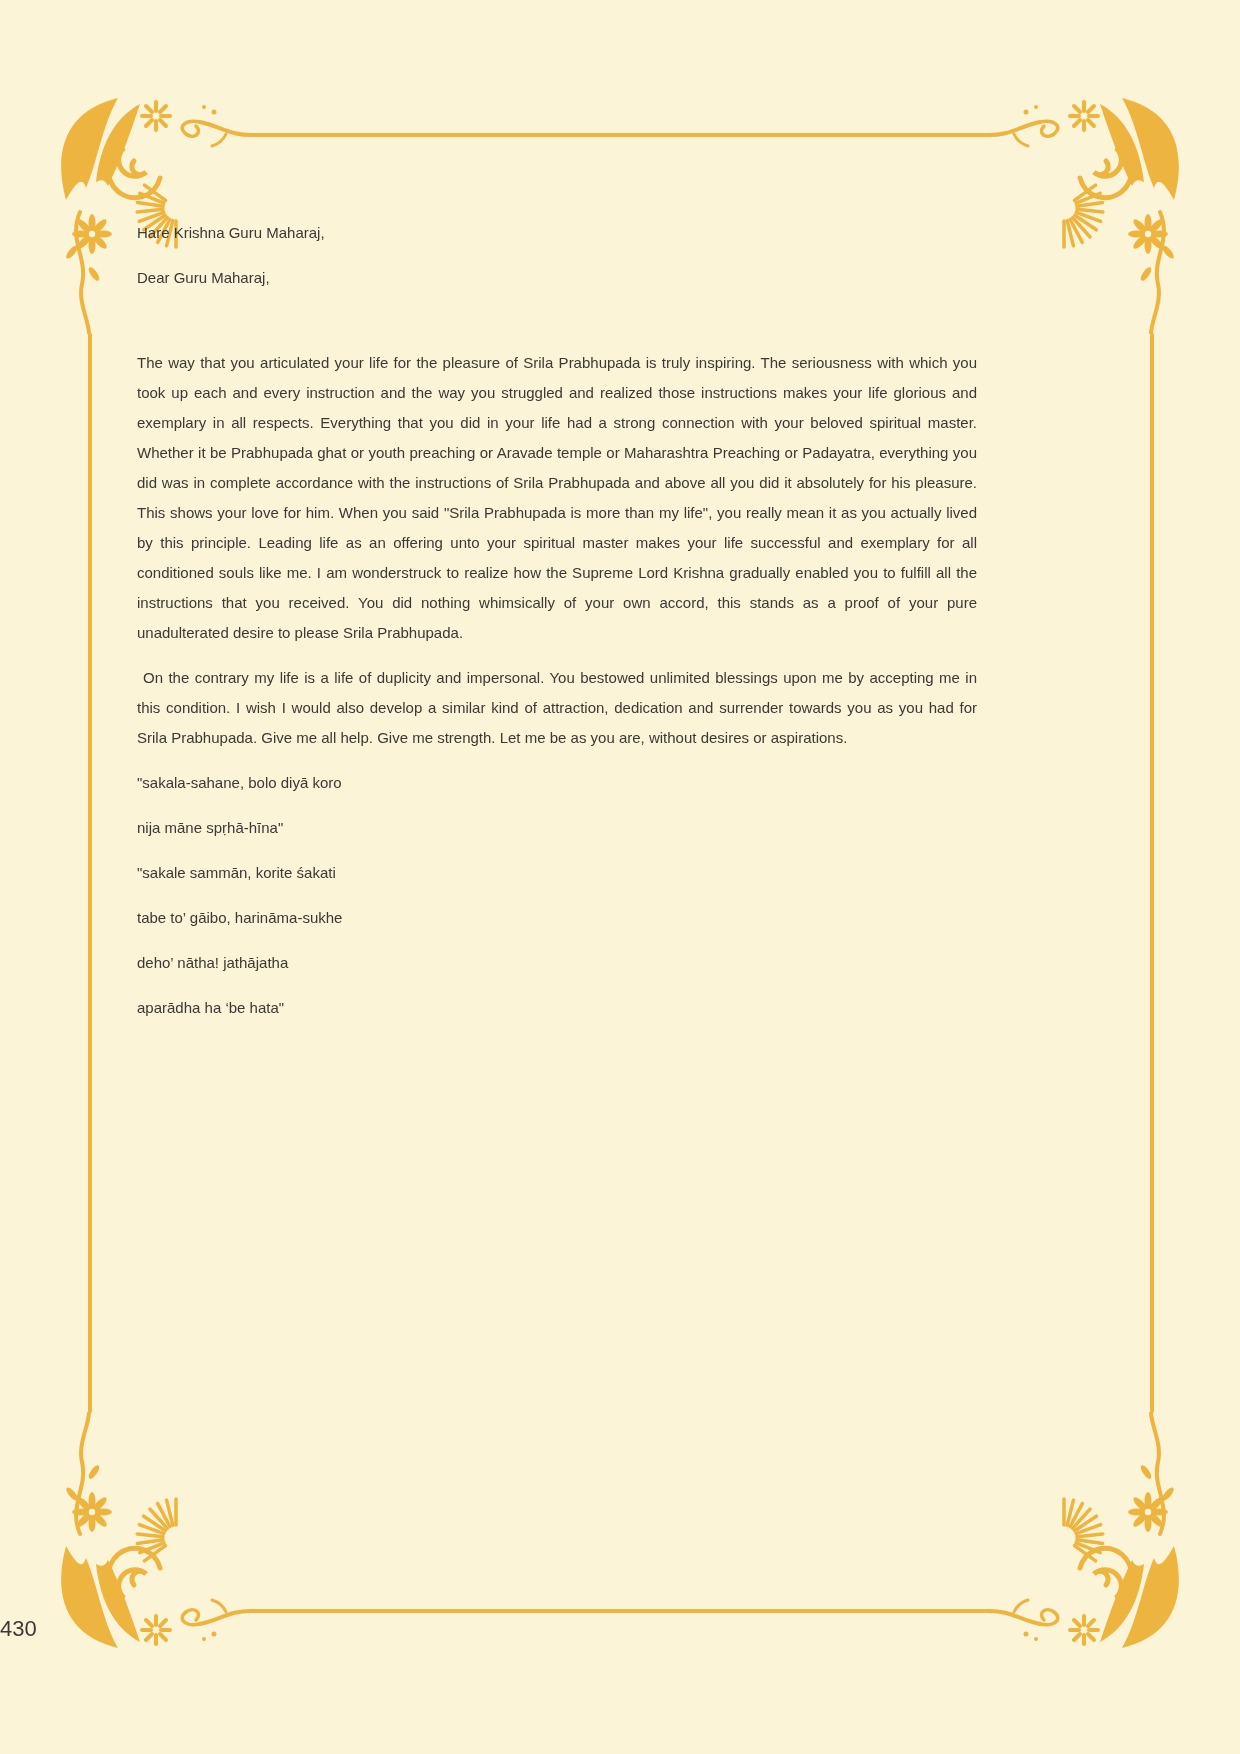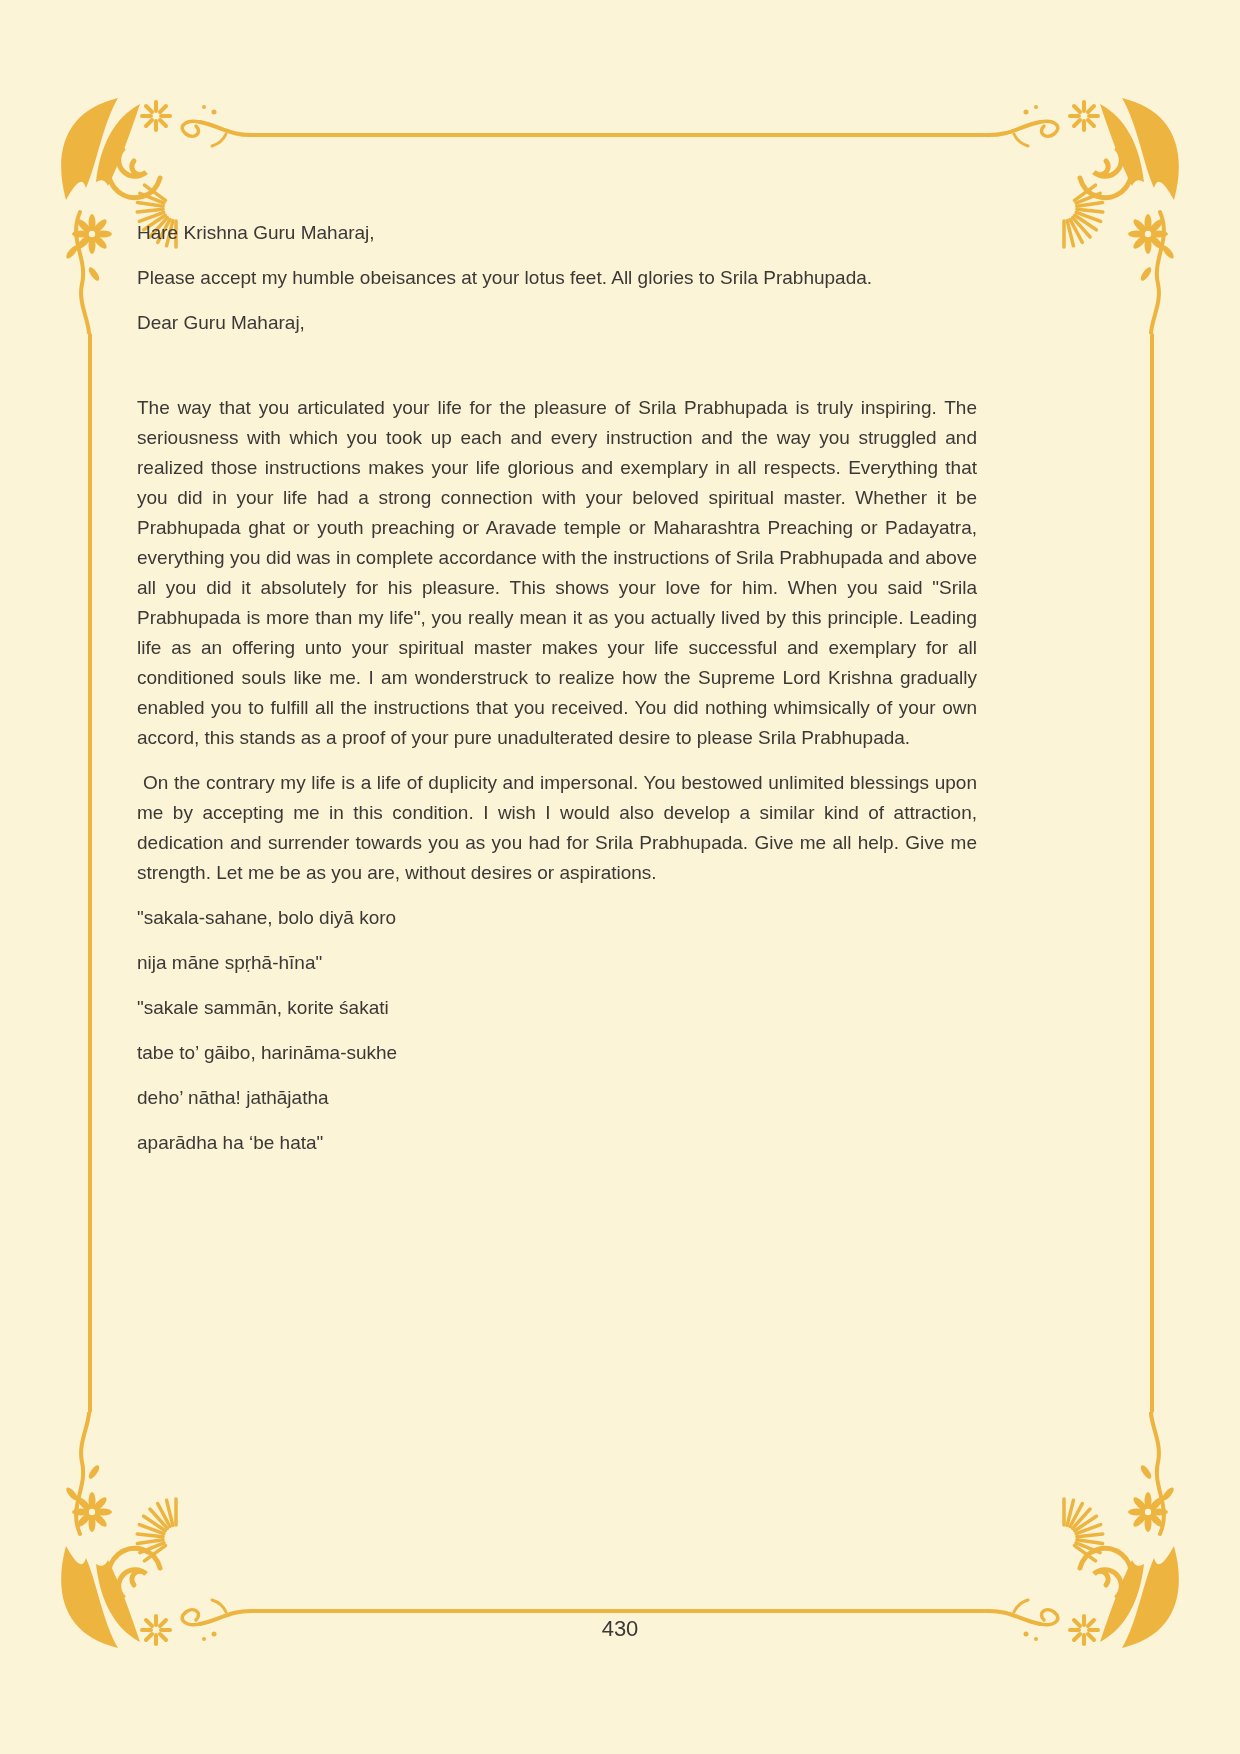--- a/index.html
+++ b/index.html
@@ -13,29 +13,29 @@
   .corner.tr{left:984px;top:94px;transform:scaleX(-1)}
   .corner.bl{left:56px;top:1412px;transform:scaleY(-1)}
   .corner.br{left:984px;top:1412px;transform:scale(-1,-1)}
   .frame-line{position:absolute;background:#EDB440;border-radius:2px}
   .line-top{left:252px;top:133px;width:734px;height:4px}
   .line-bottom{left:252px;top:1609px;width:734px;height:4px}
   .line-left{left:88px;top:333px;width:4px;height:1080px}
   .line-right{left:1150px;top:333px;width:4px;height:1080px}
   .text-col{
     position:absolute;left:137px;top:218px;width:840px;
-    font-size:19px;line-height:30px;
+    font-size:15px;line-height:30px;
   }
   .text-col p{margin:0 0 15px 0}
   p.just{text-align:justify}
   p.sp{text-indent:6px}
   .spacer{height:40px}
   .page-number{
     position:absolute;left:0;top:1616px;width:1240px;
-    text-align:center;font-size:22px;
+    font-size:22px;
   }
 </style>
 </head>
 <body>
 
 <svg width="0" height="0" style="position:absolute" aria-hidden="true">
   <defs>
     <g id="corner-art">
 
       <path fill="#EDB440" d="M10,106 C-4,54 12,16 62,4 C46,32 42,66 30,94 C26,80 18,92 10,106 Z"></path>
@@ -108,21 +108,20 @@
         <use href="#corner-art"></use>
       </svg>
     <div class="frame-line line-top"></div>
     <div class="frame-line line-bottom"></div>
     <div class="frame-line line-left"></div>
     <div class="frame-line line-right"></div>
   </div>
 
   <main class="text-col">
     <p>Hare Krishna Guru Maharaj,</p>
-    <p>Please accept my humble obeisances at your lotus feet. All glories to Srila Prabhupada.</p>
     <p>Dear Guru Maharaj,</p>
 
     <div class="spacer"></div>
 
     <p class="just">The way that you articulated your life for the pleasure of Srila Prabhupada is truly inspiring. The seriousness with which you took up each and every instruction and the way you struggled and realized those instructions makes your life glorious and exemplary in all respects. Everything that you did in your life had a strong connection with your beloved spiritual master. Whether it be Prabhupada ghat or youth preaching or Aravade temple or Maharashtra Preaching or Padayatra, everything you did was in complete accordance with the instructions of Srila Prabhupada and above all you did it absolutely for his pleasure. This shows your love for him. When you said "Srila Prabhupada is more than my life", you really mean it as you actually lived by this principle. Leading life as an offering unto your spiritual master makes your life successful and exemplary for all conditioned souls like me. I am wonderstruck to realize how the Supreme Lord Krishna gradually enabled you to fulfill all the instructions that you received. You did nothing whimsically of your own accord, this stands as a proof of your pure unadulterated desire to please Srila Prabhupada.</p>
     <p class="just sp">On the contrary my life is a life of duplicity and impersonal. You bestowed unlimited blessings upon me by accepting me in this condition. I wish I would also develop a similar kind of attraction, dedication and surrender towards you as you had for Srila Prabhupada. Give me all help. Give me strength. Let me be as you are, without desires or aspirations.</p>
 
     <p>"sakala-sahane, bolo diyā koro</p>
     <p>nija māne spṛhā-hīna"</p>
 

